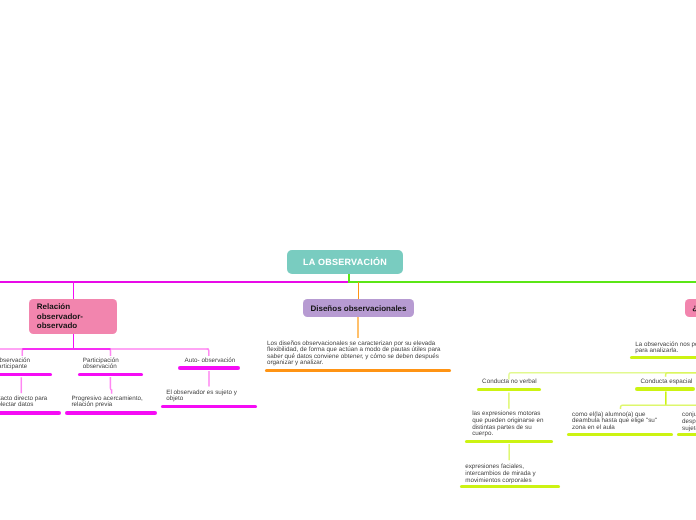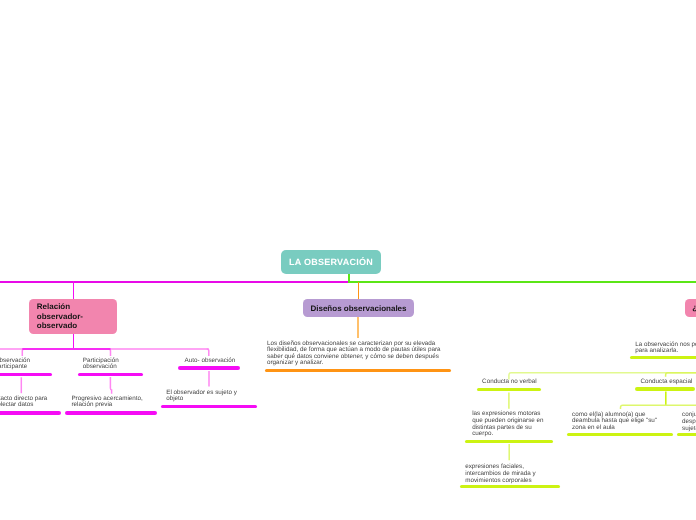--- a/index.html
+++ b/index.html
@@ -48,21 +48,21 @@
 
   <svg class="conn" width="700" height="120" style="left:0;top:360px;">
     <path d="M 508.9 19.5 L 508.9 15 Q 508.9 12.8 511.1 12.8 L 700 12.8" stroke="#E2F98F" stroke-width="1.5" fill="none"></path>
     <path d="M 665.6 16.8 L 665.6 15 Q 665.6 12.8 667.8 12.8 L 700 12.8" stroke="#DBF65F" stroke-width="1.5" fill="none"></path>
     <path d="M 508.9 32.6 L 508.9 48.8" stroke="#DEF76C" stroke-width="1.5" fill="none"></path>
     <path d="M 509.2 84 L 509.2 100.2" stroke="#DEF76C" stroke-width="1.5" fill="none"></path>
     <path d="M 665.8 31.5 L 665.8 45.2" stroke="#CCF312" stroke-width="1.6" fill="none"></path>
     <path d="M 620.5 49 L 620.5 47.4 Q 620.5 45.2 622.7 45.2 L 700 45.2" stroke="#DEF76C" stroke-width="1.5" fill="none"></path>
   </svg>
 
-  <div class="root-node" style="left:281px;top:250px;width:100px;height:24px;">LA OBSERVACIÓN</div>
+  <div class="root-node" style="left:287px;top:250px;width:116px;height:24px;">LA OBSERVACIÓN</div>
 
   <div class="pill" style="left:303px;top:299px;width:111px;height:18px;background:#B79BD2;justify-content:center;">Diseños observacionales</div>
 
   <div class="pill" style="left:29px;top:299px;width:88px;height:34.5px;background:#F285AE;
               justify-content:flex-start;padding-left:7.8px;line-height:9.3px;">Relación
 observador-
 observado</div>
 
   <div class="pill" style="left:685.2px;top:299.1px;width:90px;height:17.6px;background:#F285AE;
               justify-content:flex-start;padding-left:7px;">¿Qué observar?</div>

